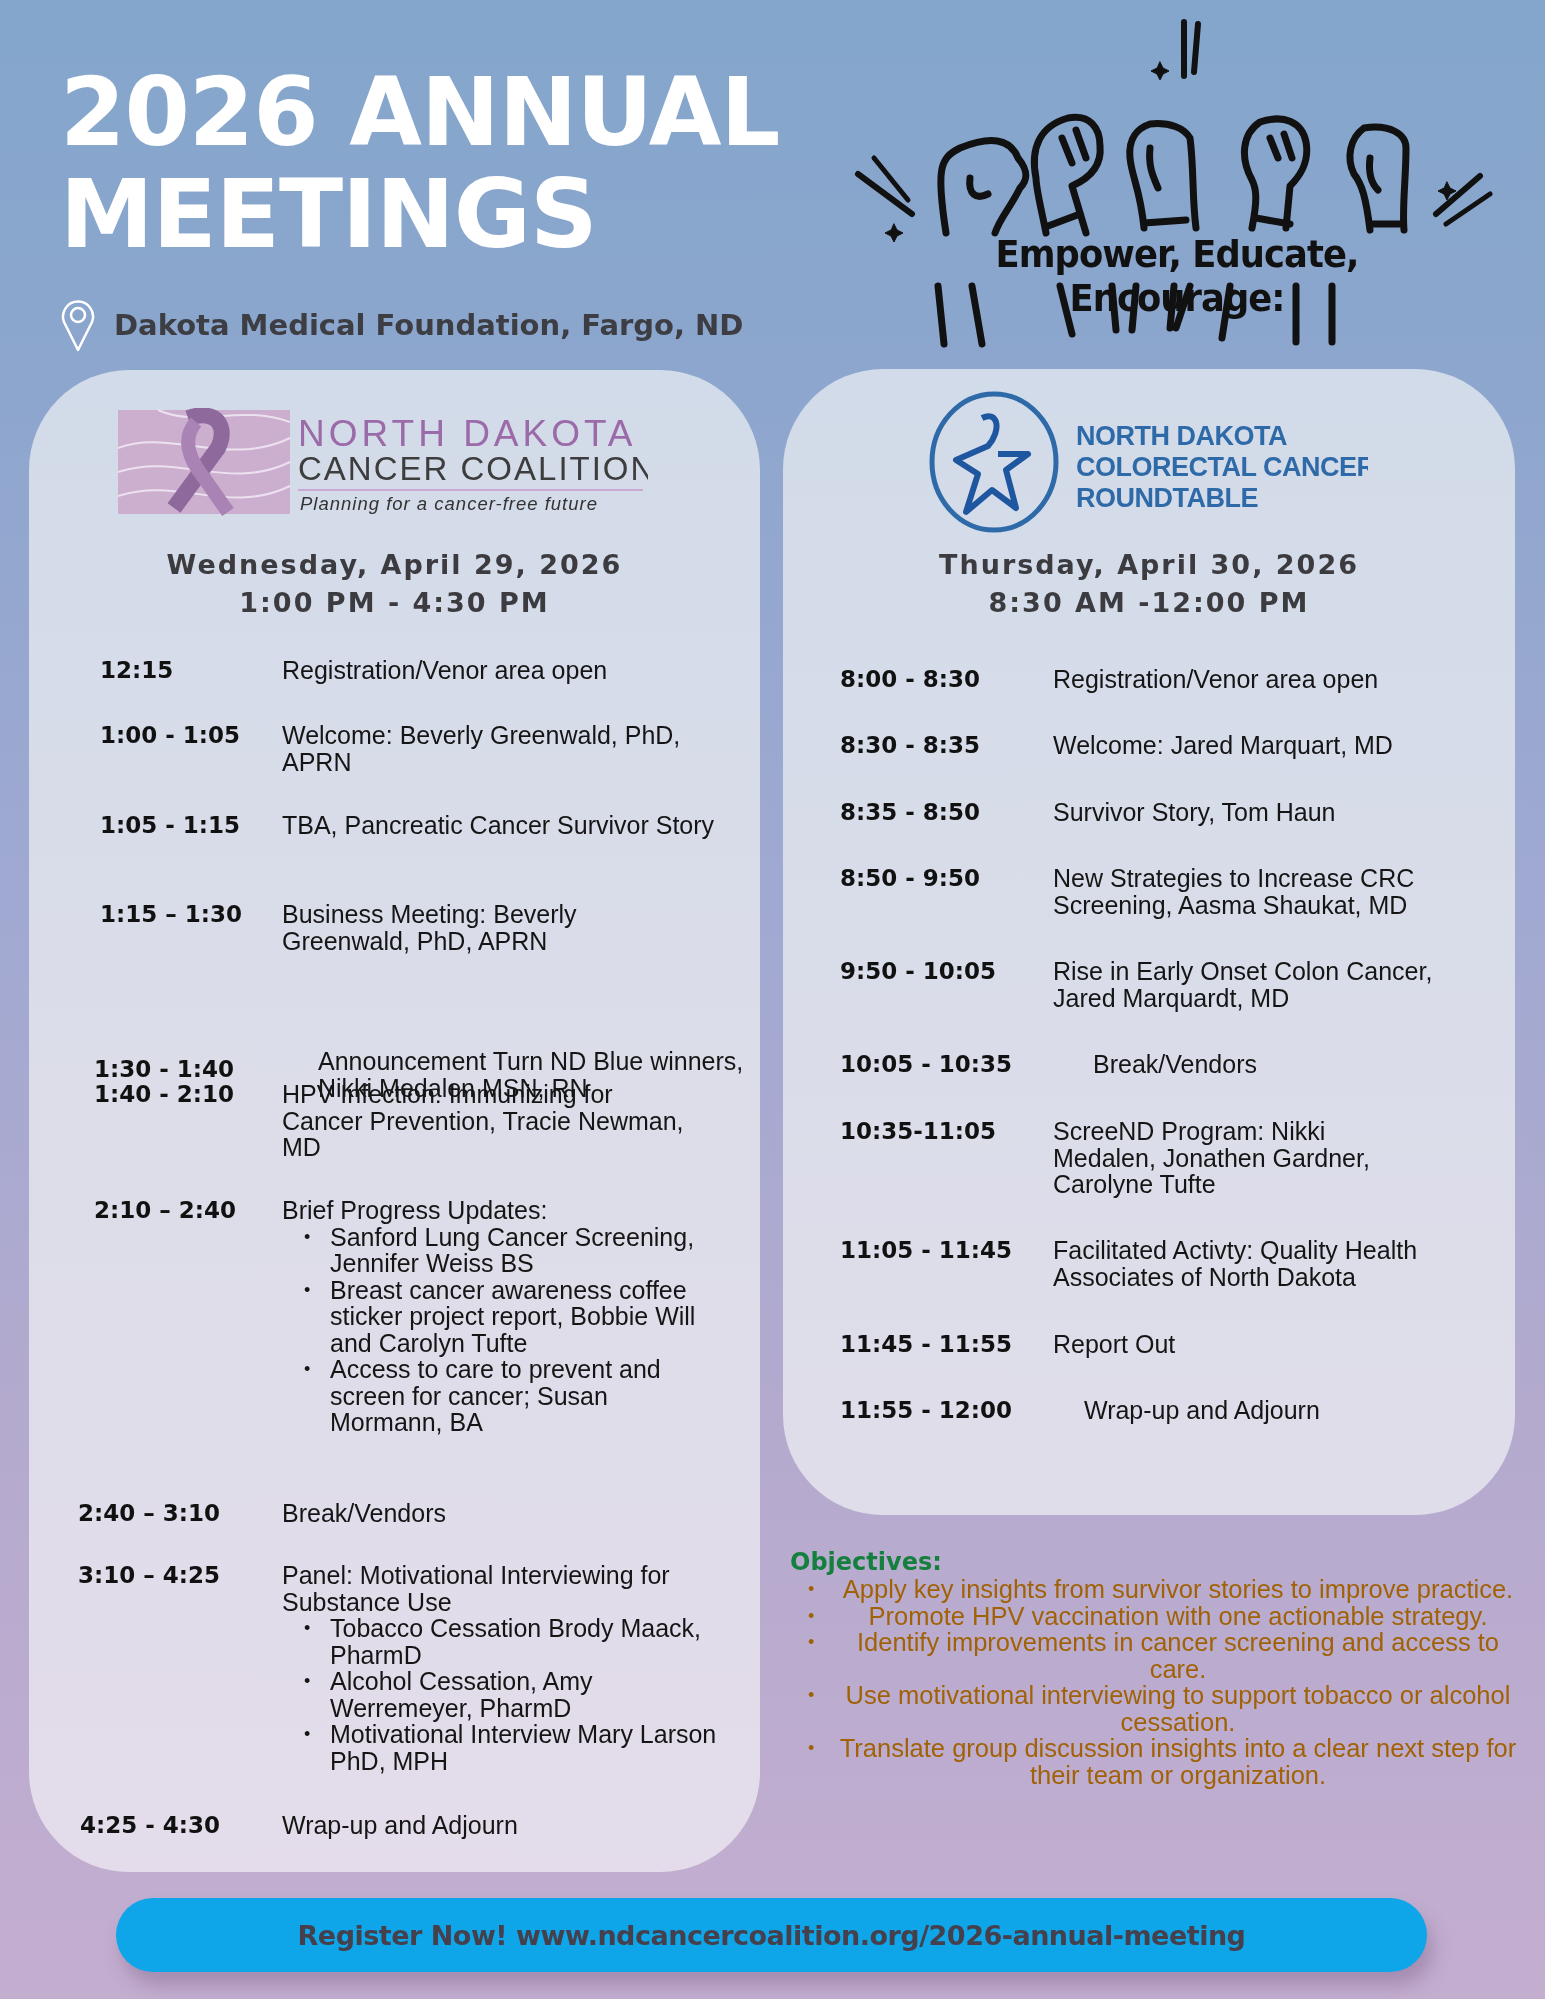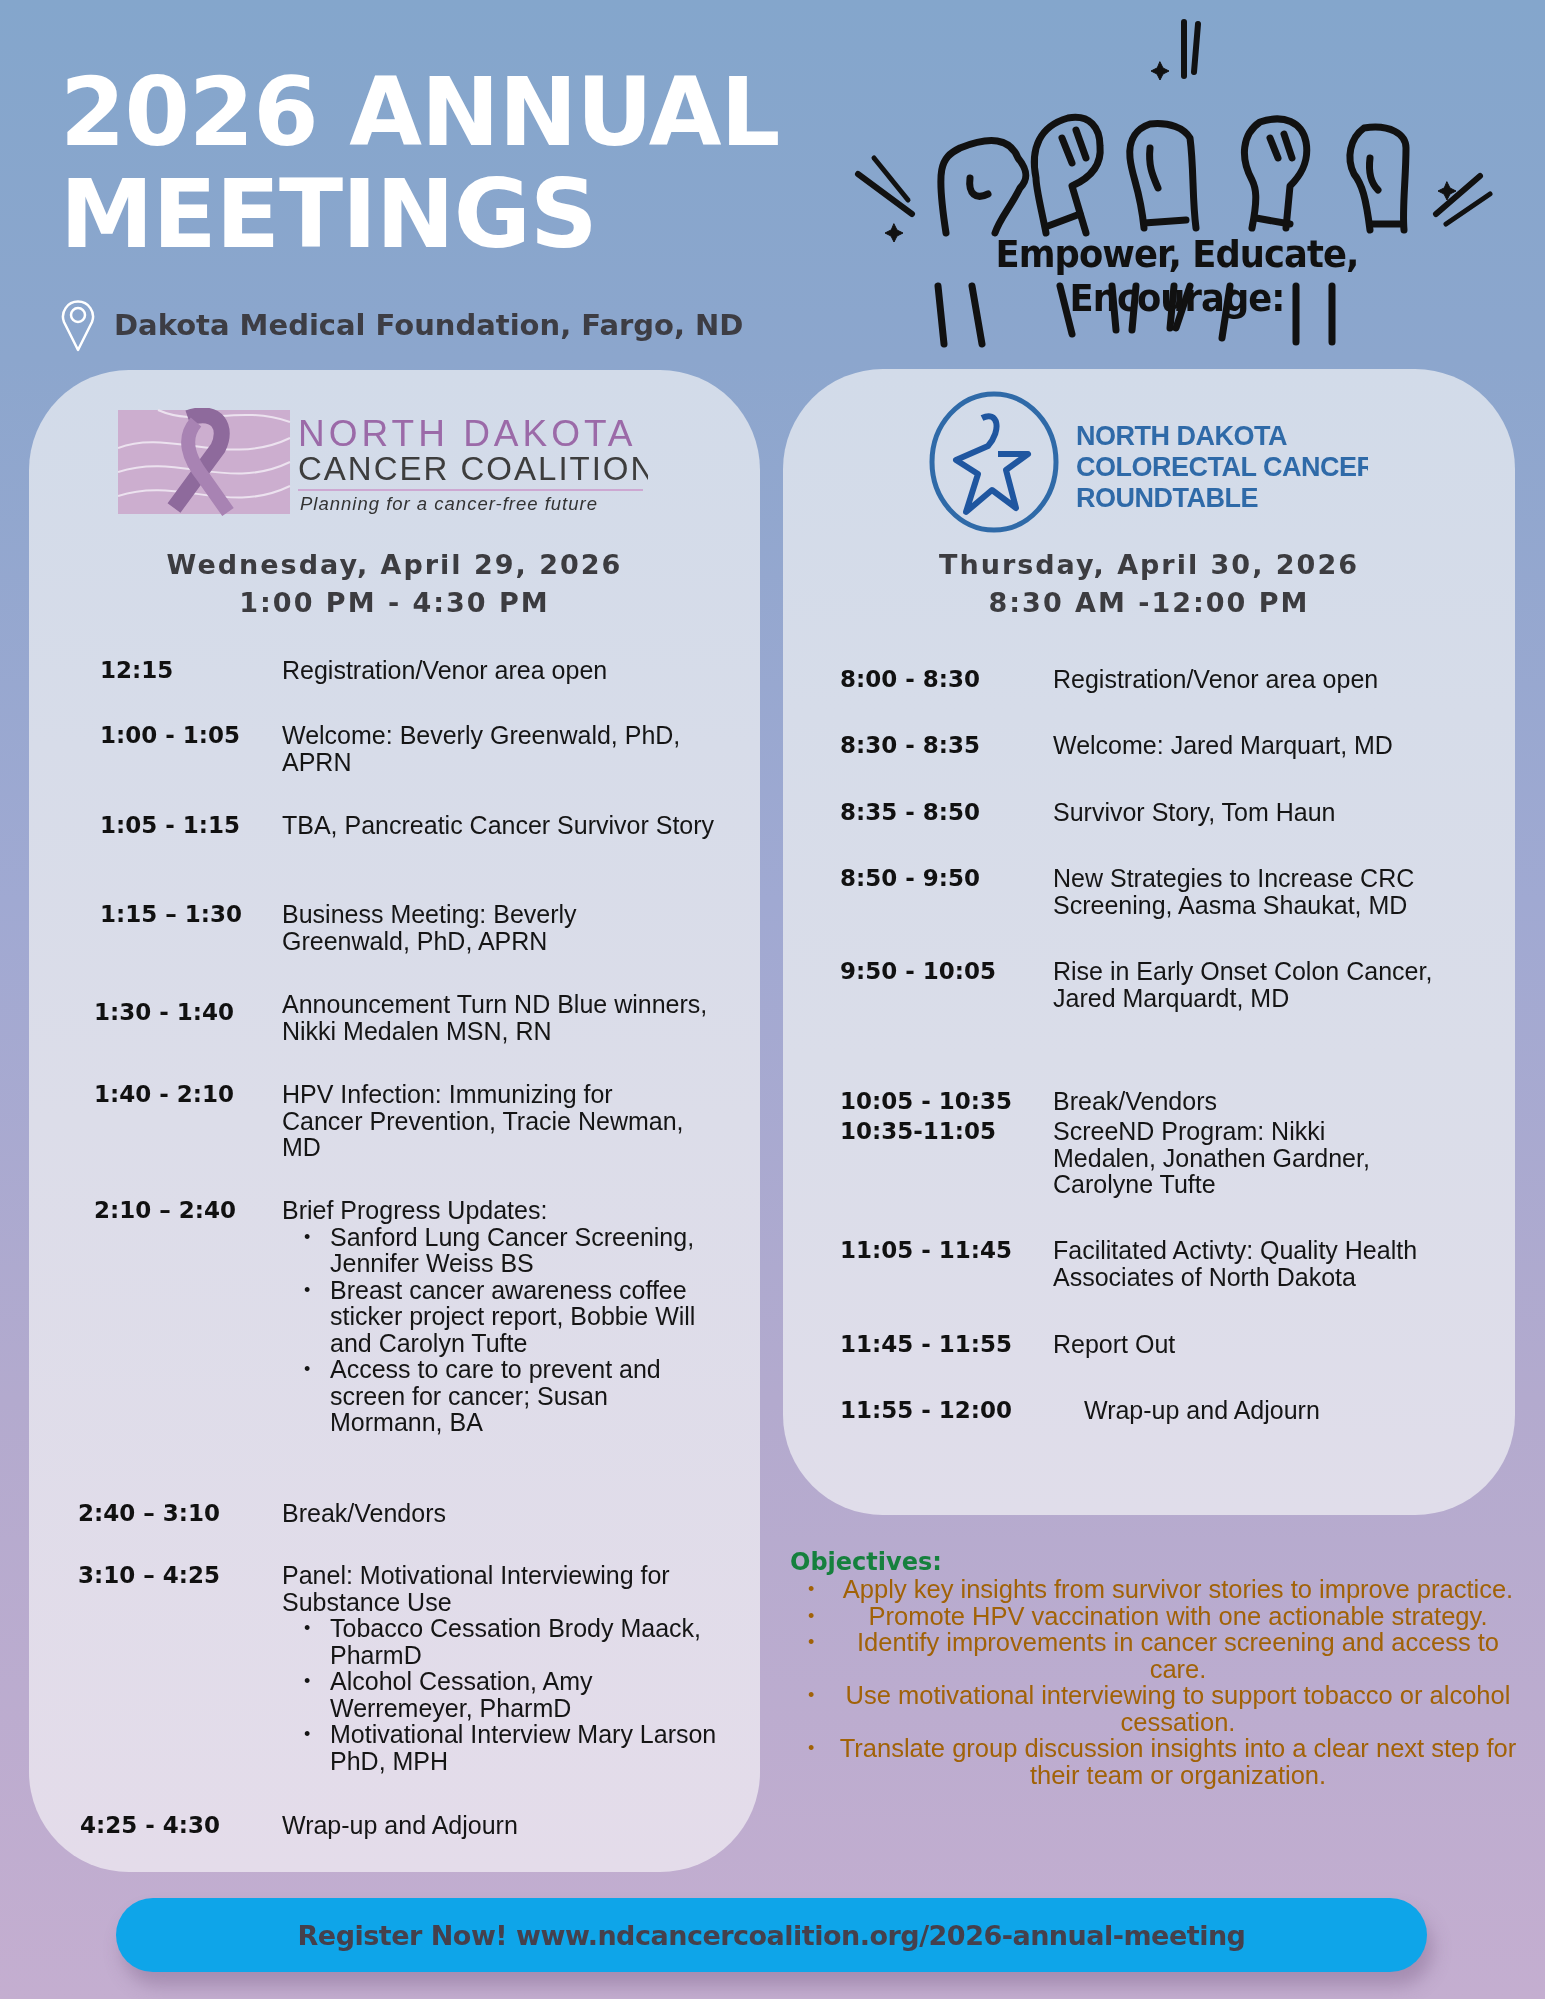--- a/index.html
+++ b/index.html
@@ -164,21 +164,21 @@
   <div class="desc" style="width:420px;">Welcome: Beverly Greenwald, PhD, APRN</div>
 </div>
 <div class="row" style="left:100px; top:812px;">
   <div class="time" style="width:182px;">1:05 - 1:15</div>
   <div class="desc" style="width:440px;">TBA, Pancreatic Cancer Survivor Story</div>
 </div>
 <div class="row" style="left:100px; top:901px;">
   <div class="time" style="width:182px;">1:15 – 1:30</div>
   <div class="desc" style="width:380px;">Business Meeting: Beverly Greenwald, PhD, APRN</div>
 </div>
-<div class="row" style="left:94px; top:991px;">
+<div class="row" style="left:94px; top:1048px;gap:36px;">
   <div class="time" style="width:188px; padding-top:8px;">1:30 - 1:40</div>
   <div class="desc" style="width:445px;">Announcement Turn ND Blue winners, Nikki Medalen MSN, RN</div>
 </div>
 <div class="row" style="left:94px; top:1081px;">
   <div class="time" style="width:188px;">1:40 - 2:10</div>
   <div class="desc" style="width:410px;">HPV Infection: Immunizing for Cancer Prevention, Tracie Newman, MD</div>
 </div>
 <div class="row" style="left:94px; top:1197px;">
   <div class="time" style="width:188px;">2:10 – 2:40</div>
   <div class="desc" style="width:445px;">
@@ -242,21 +242,21 @@
   <div class="desc" style="width:450px;">Survivor Story, Tom Haun</div>
 </div>
 <div class="row" style="left:840px; top:865px;">
   <div class="time" style="width:213px;">8:50 - 9:50</div>
   <div class="desc" style="width:420px;">New Strategies to Increase CRC Screening, Aasma Shaukat, MD</div>
 </div>
 <div class="row" style="left:840px; top:958px;">
   <div class="time" style="width:213px;">9:50 - 10:05</div>
   <div class="desc" style="width:440px;">Rise in Early Onset Colon Cancer, Jared Marquardt, MD</div>
 </div>
-<div class="row" style="left:840px; top:1088px;">
+<div class="row" style="left:840px; top:1051px;gap:40px;">
   <div class="time" style="width:213px;">10:05 - 10:35</div>
   <div class="desc" style="width:440px;">Break/Vendors</div>
 </div>
 <div class="row" style="left:840px; top:1118px;">
   <div class="time" style="width:213px;">10:35-11:05</div>
   <div class="desc" style="width:380px;">ScreeND Program: Nikki Medalen, Jonathen Gardner, Carolyne Tufte</div>
 </div>
 <div class="row" style="left:840px; top:1237px;">
   <div class="time" style="width:213px;">11:05 - 11:45</div>
   <div class="desc" style="width:450px;">Facilitated Activty: Quality Health Associates of North Dakota</div>

